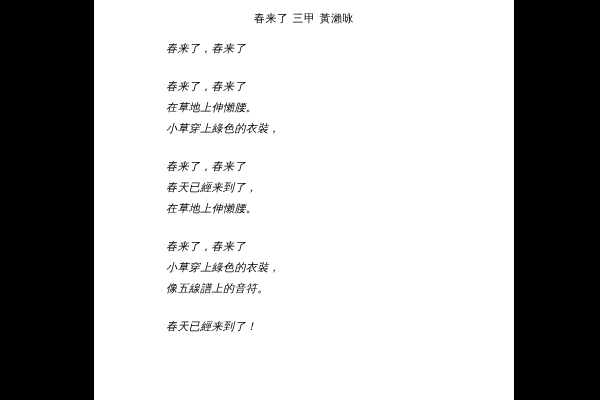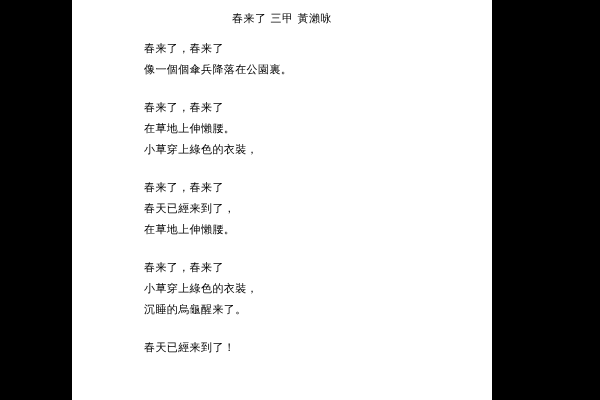--- a/index.html
+++ b/index.html
@@ -14,38 +14,39 @@
     font-family: "DejaVu Sans", "Liberation Sans", sans-serif;
   }
   .screen {
     position: relative;
     width: 600px;
     height: 400px;
     background: #000000;
   }
   .page {
     position: absolute;
-    left: 72px;
+    left: 94px;
     top: 0;
     width: 420px;
     height: 400px;
     background: #ffffff;
   }
   .doc-title {
     text-align: center;
     font-size: 11px;
     color: #000000;
     margin: 0;
     padding-top: 11px;
     letter-spacing: 0.5px;
     font-weight: normal;
   }
   .body-text {
     margin: 0;
     padding: 12px 0 0 72px;
+    font-style: italic;
   }
   .stanza {
     margin: 0 0 17px 0;
   }
   .line {
     font-size: 11px;
     color: #000000;
     line-height: 21px;
     white-space: pre;
     letter-spacing: 0.4px;
@@ -57,39 +58,38 @@
 </head>
 <body>
 
 <div class="screen">
   <div class="page">
     <div class="doc-title">春来了  三甲  黃瀨咏</div>
     <div class="body-text">
 
       <div class="stanza">
         <div class="line">春来了，春来了</div>
-        <div class="line">像一個個傘兵降落在公園裏。</div>
       </div>
 
       <div class="stanza">
         <div class="line">春来了，春来了</div>
         <div class="line">在草地上伸懶腰。</div>
         <div class="line">小草穿上綠色的衣裝，</div>
       </div>
 
       <div class="stanza">
         <div class="line">春来了，春来了</div>
         <div class="line">春天已經来到了，</div>
         <div class="line">在草地上伸懶腰。</div>
       </div>
 
       <div class="stanza">
         <div class="line">春来了，春来了</div>
         <div class="line">小草穿上綠色的衣裝，</div>
-        <div class="line">沉睡的烏龜醒来了。</div>
+        <div class="line">像五線譜上的音符。</div>
       </div>
 
       <div class="stanza last">
         <div class="line">春天已經来到了！</div>
       </div>
 
     </div>
   </div>
 </div>
 

